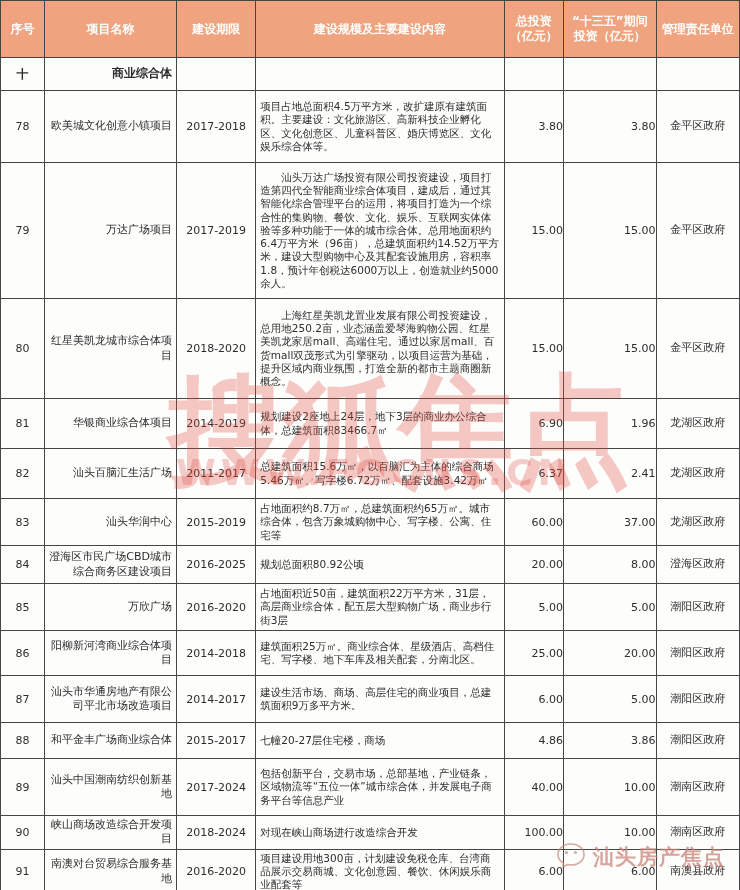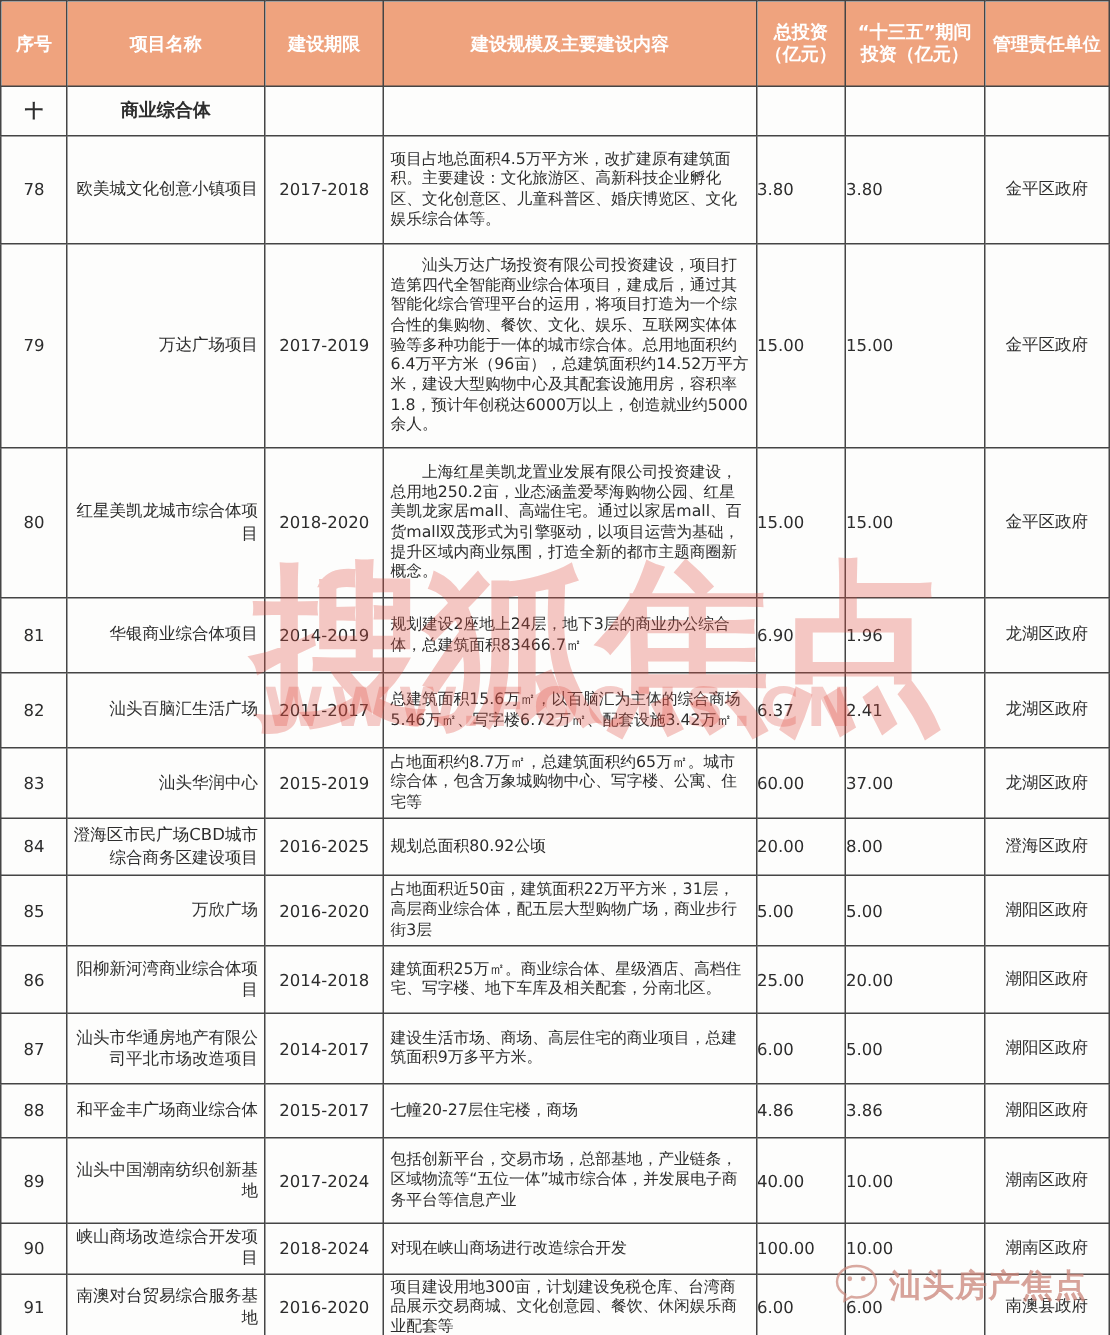--- a/index.html
+++ b/index.html
@@ -30,23 +30,23 @@
     line-height: 1.25;
     padding: 2px 3px;
     text-align: center;
   }
   tr.section-row { height: 33px; }
   tr.section-row td { font-weight: bold; font-size: 12px; }
   td.c-no     { text-align: center; font-size: 11px; }
   td.c-name   { text-align: right; font-size: 11px; line-height: 1.3; padding: 2px 4px; }
   td.c-period { text-align: center; font-size: 11px; }
   td.c-content{ text-align: left; font-size: 10.5px; line-height: 1.27; padding: 2px 4px; margin-left: 12px; }
-  td.c-total, td.c-plan { text-align: left; font-size: 11px; }
+  td.c-total, td.c-plan { text-align: right; font-size: 11px; }
   td.c-unit   { text-align: center; font-size: 11px; line-height: 1.3; padding: 2px 3px; }
-  td.c-section-name { text-align: center; }
+  td.c-section-name { }
 
   
   .wm { position: absolute; pointer-events: none; z-index: 5; white-space: nowrap; }
   .wm-brand {
     left: 168px; top: 352px;
     font-size: 118px; font-weight: bold;
     color: rgba(224, 75, 64, 0.30);
     letter-spacing: -3px;
   }
   .wm-site {

